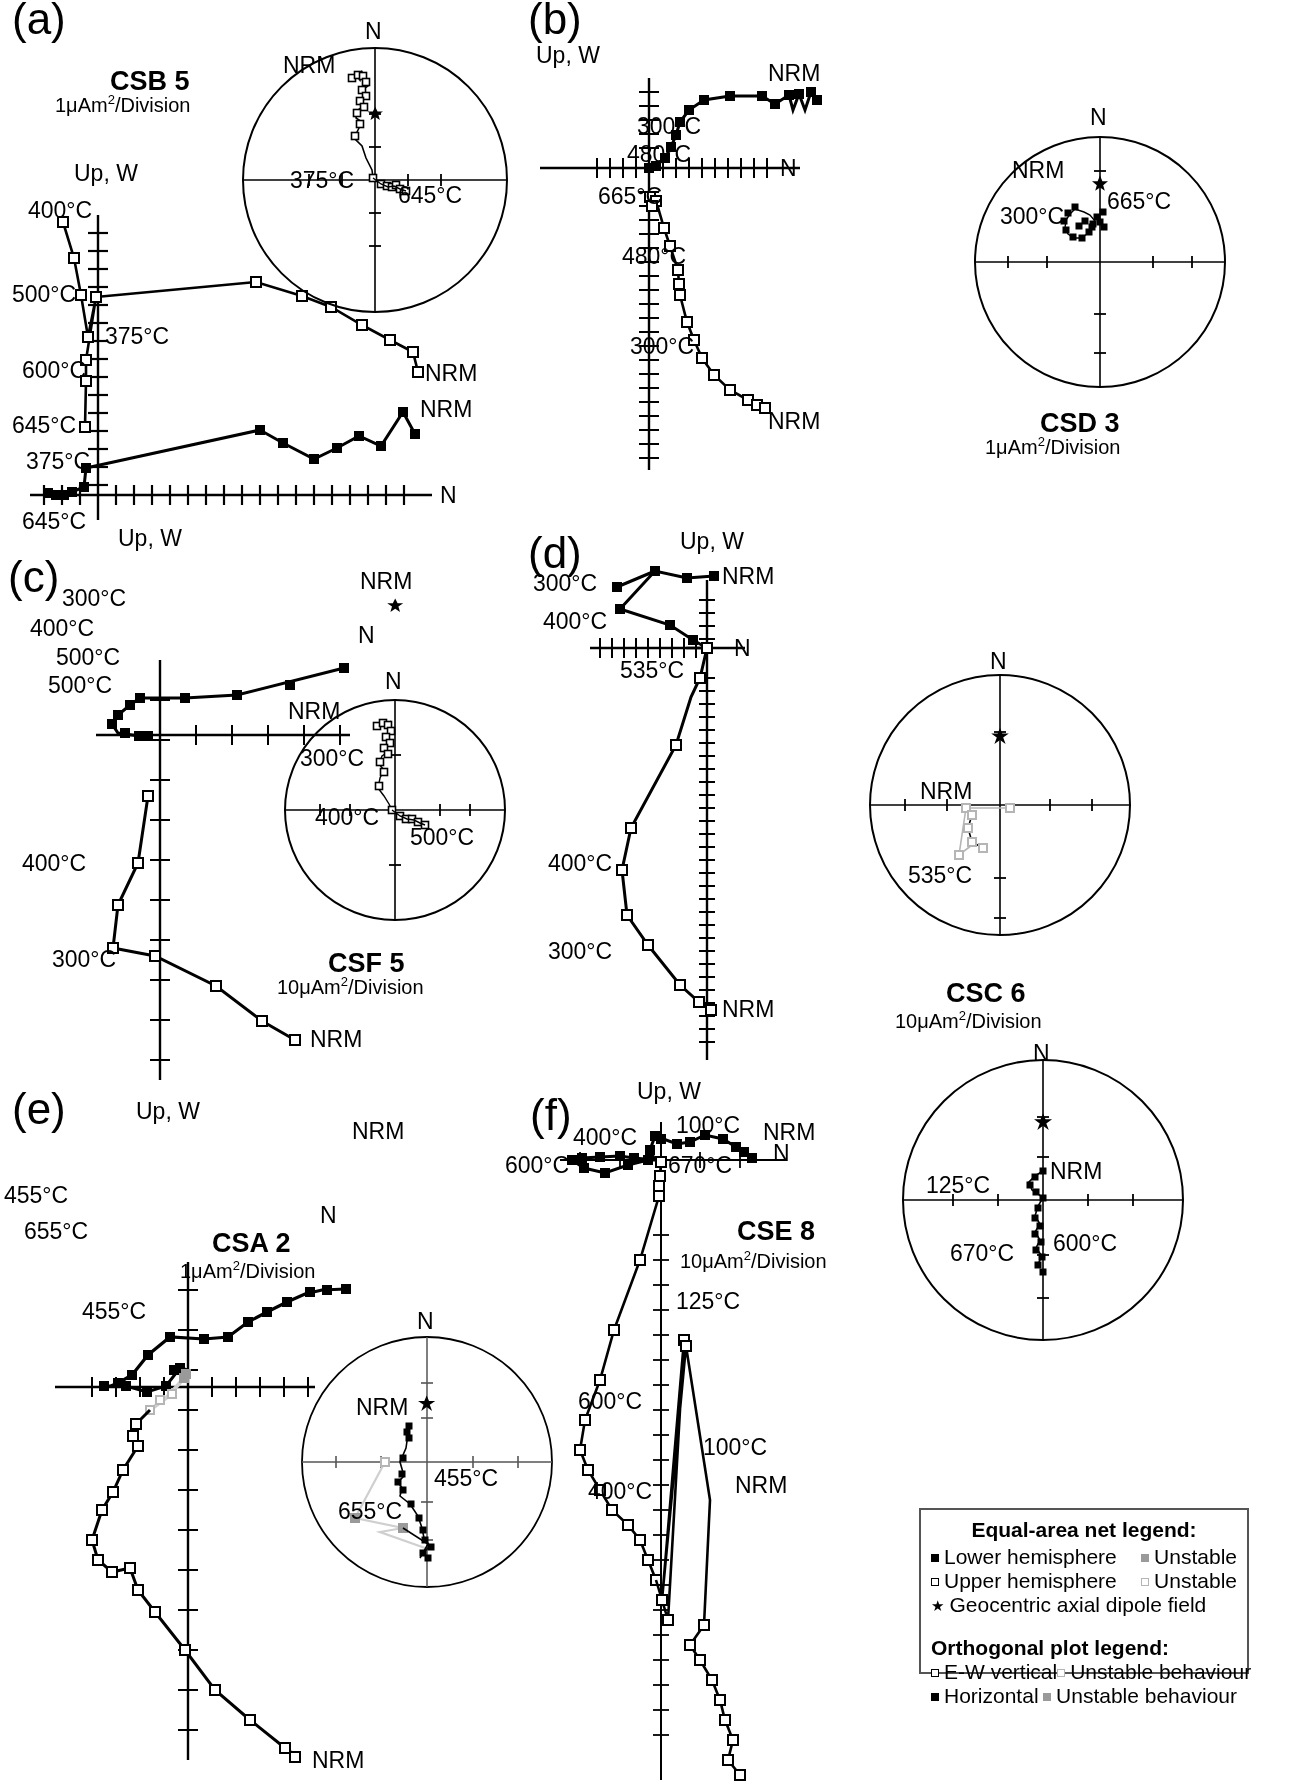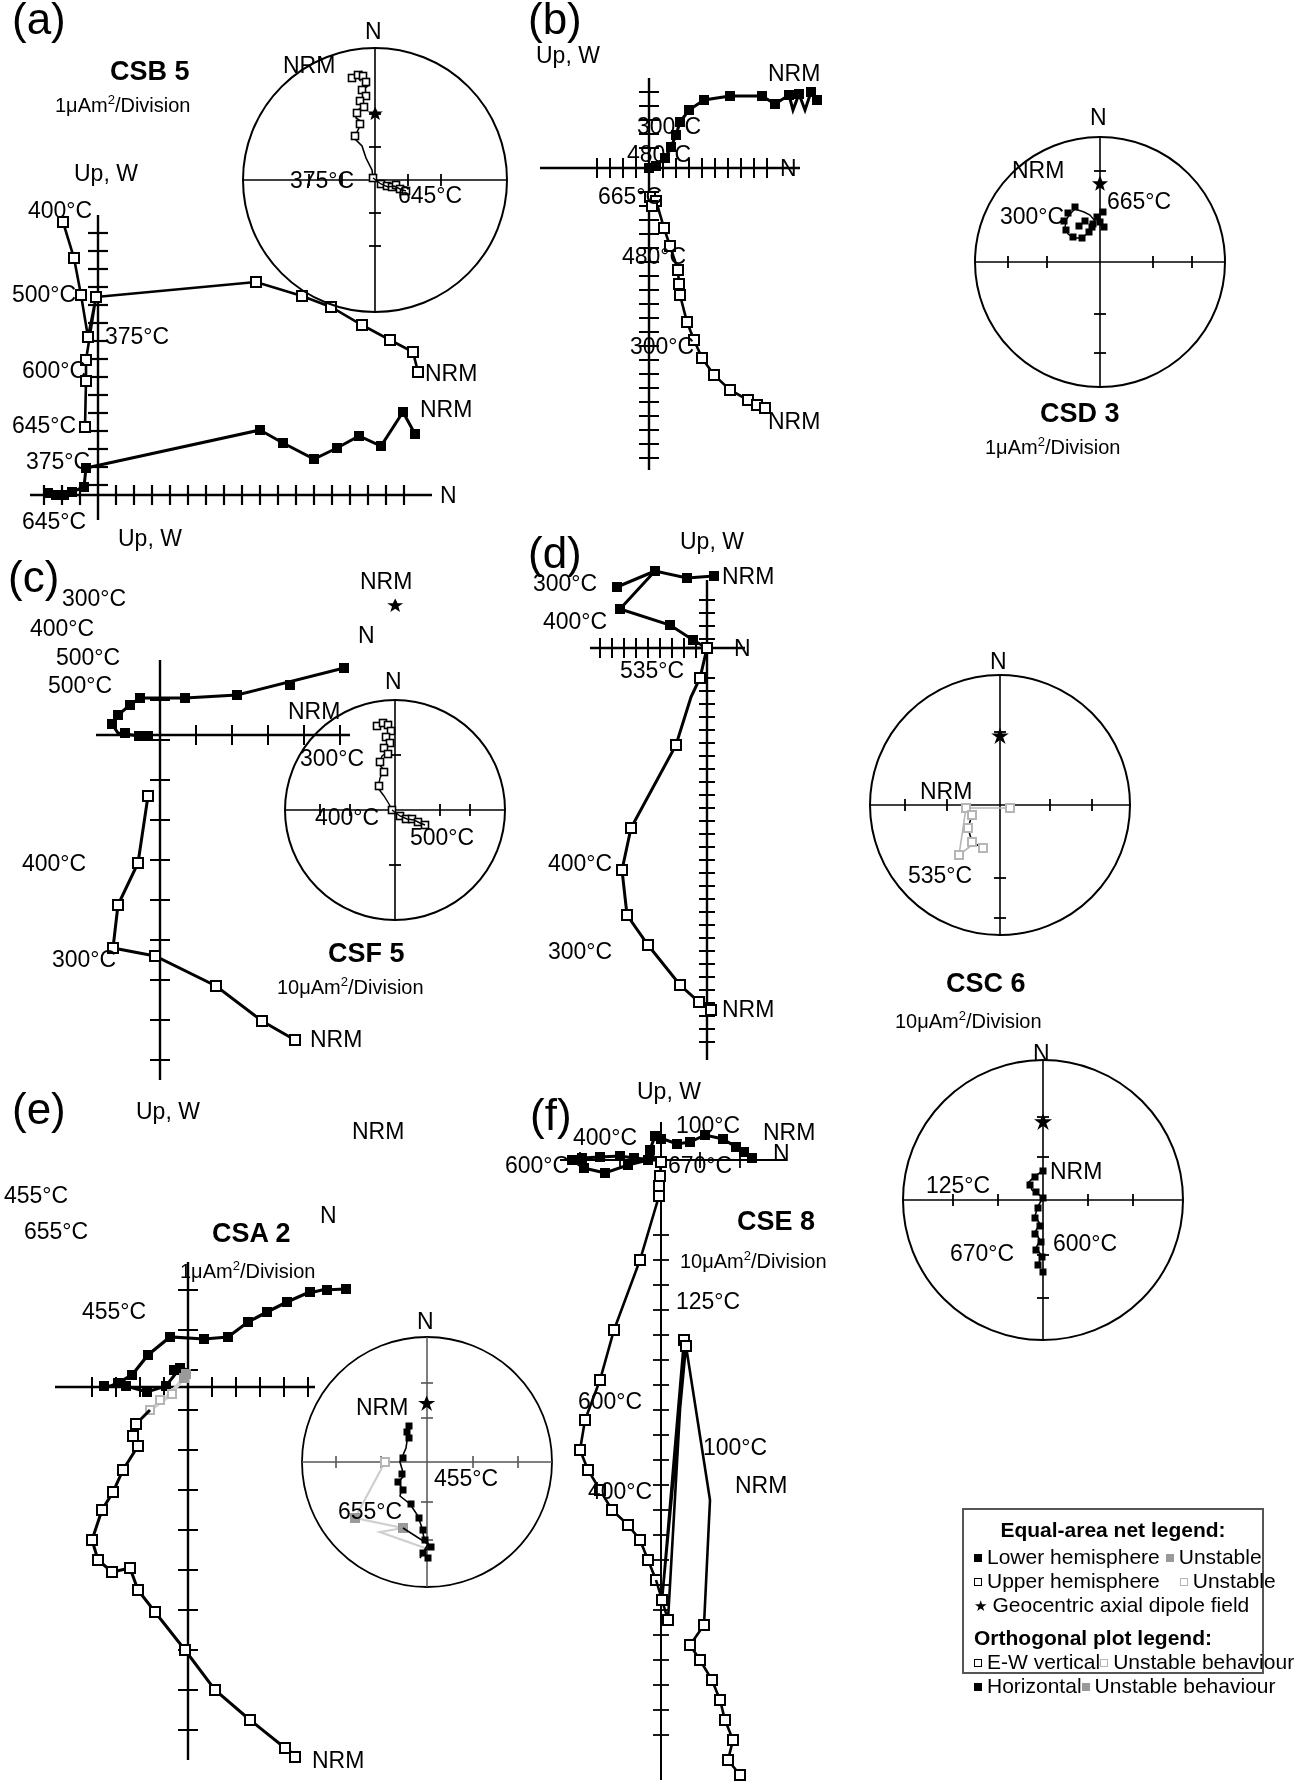--- a/index.html
+++ b/index.html
@@ -1,19 +1,19 @@
 <!DOCTYPE html>
 <html><head>
 <meta charset="utf-8">
 <style>
   html,body{margin:0;padding:0;background:#fff;}
   body{width:1297px;height:1791px;font-family:"Liberation Sans",sans-serif;color:#000;position:relative;overflow:hidden;}
   #fig{position:absolute;left:0;top:0;width:1297px;height:1791px;}
   .panel-letter{font-size:44px;font-weight:400;font-family:"Liberation Sans",sans-serif;}
-  .samp-title{font-size:27px;font-weight:bold;}
+  .samp-title{font-size:27px;font-weight:bold;margin-top:10px;}
   .samp-sub{font-size:20px;}
   .lbl{font-size:23px;white-space:nowrap;}
   .legendbox{position:absolute;border:2px solid #555;background:#fff;box-sizing:border-box;}
   .leg-head{font-size:21px;font-weight:bold;}
   .leg-item{font-size:21px;white-space:nowrap;}
   .swatch{display:inline-block;vertical-align:middle;margin-right:5px;}
   .sq-f{width:8px;height:8px;background:#000;}
   .sq-o{width:8px;height:8px;background:#fff;border:1.5px solid #000;box-sizing:border-box;}
   .sq-g{width:8px;height:8px;background:#9a9a9a;}
   .sq-go{width:8px;height:8px;background:#fff;border:1.5px solid #b5b5b5;box-sizing:border-box;}
@@ -832,33 +832,33 @@
 <div class="abs lbl" style="left:703px;top:1434px;">100°C</div>
 <div class="abs lbl" style="left:735px;top:1472px;">NRM</div>
 <div class="abs samp-title" style="left:737px;top:1206px;">CSE 8</div>
 <div class="abs samp-sub" style="left:680px;top:1248px;"><span>10μAm<sup>2</sup>/Division</span></div>
 <div class="abs lbl" style="left:1033px;top:1040px;">N</div>
 <div class="abs lbl" style="left:1050px;top:1158px;">NRM</div>
 <div class="abs lbl" style="left:926px;top:1172px;">125°C</div>
 <div class="abs lbl" style="left:1053px;top:1230px;">600°C</div>
 <div class="abs lbl" style="left:950px;top:1240px;">670°C</div>
 
-<div class="legendbox" style="left:962px;top:1508px;width:302px;height:166px;">
+<div class="legendbox" style="left:919px;top:1508px;width:330px;height:166px;">
   <div style="padding:8px 10px 0 10px;">
     <div class="leg-head" style="text-align:center;">Equal-area net legend:</div>
     <div style="display:flex;gap:6px;margin-top:3px;">
       <div class="leg-item" style="width:216px;"><span class="swatch sq-f"></span><span>Lower hemisphere</span></div>
       <div class="leg-item"><span class="swatch sq-g"></span><span>Unstable</span></div>
     </div>
     <div style="display:flex;gap:20px;">
       <div class="leg-item" style="width:216px;"><span class="swatch sq-o"></span><span>Upper hemisphere</span></div>
       <div class="leg-item"><span class="swatch sq-go"></span><span>Unstable</span></div>
     </div>
     <div class="leg-item"><span class="swatch star-s">★</span><span>Geocentric axial dipole field</span></div>
-    <div class="leg-head" style="margin-top:9px;">Orthogonal plot legend:</div>
+    <div class="leg-head" style="margin-top:19px;">Orthogonal plot legend:</div>
     <div style="display:flex;">
       <div class="leg-item" style="width:170px;"><span class="swatch sq-o"></span><span>E-W vertical</span></div>
       <div class="leg-item"><span class="swatch sq-go"></span><span>Unstable behaviour</span></div>
     </div>
     <div style="display:flex;">
       <div class="leg-item" style="width:170px;"><span class="swatch sq-f"></span><span>Horizontal</span></div>
       <div class="leg-item"><span class="swatch sq-g"></span><span>Unstable behaviour</span></div>
     </div>
   </div>
 </div>

